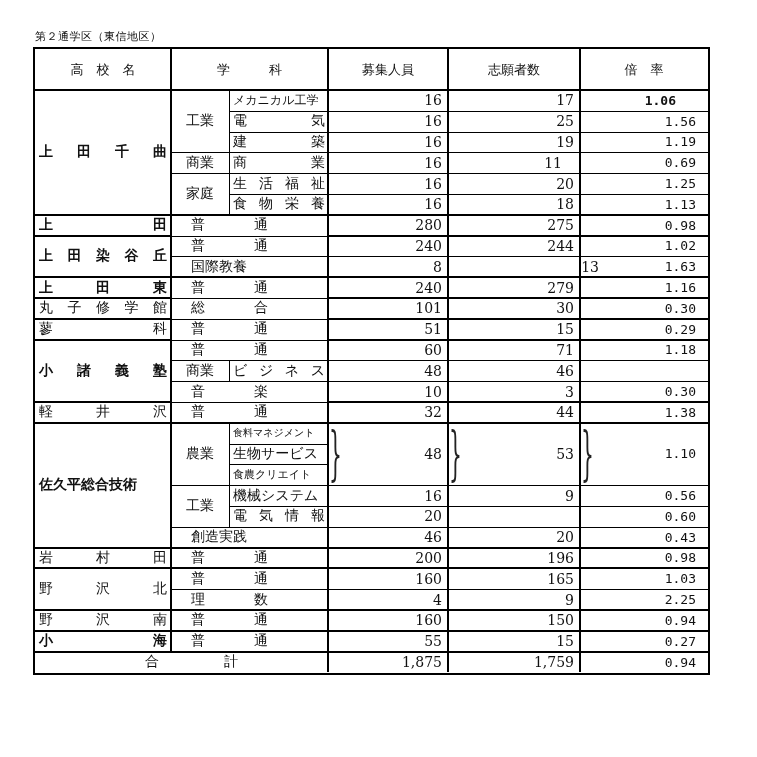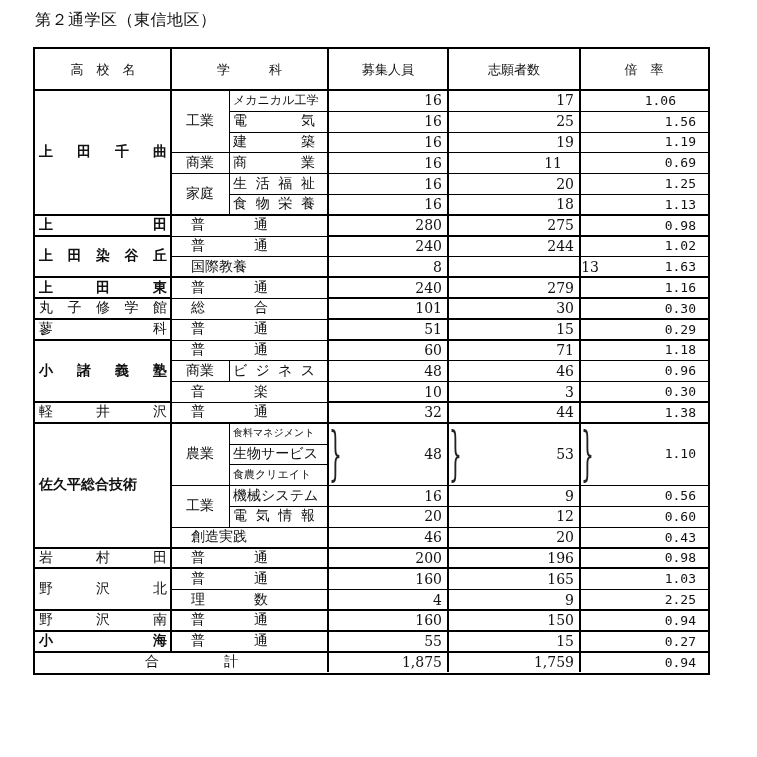--- a/index.html
+++ b/index.html
@@ -1,29 +1,29 @@
 <!DOCTYPE html>
 <html><head>
 <meta charset="utf-8">
 <style>
   html, body { margin: 0; padding: 0; background: #ffffff; }
   body { width: 757px; height: 757px; position: relative; overflow: hidden;
          font-family: "DejaVu Sans", "Liberation Sans", sans-serif; color: #111; }
-  .title { position: absolute; left: 35px; top: 11px; font-size: 16px; line-height: 18px; letter-spacing: 0.5px; }
+  .title { position: absolute; left: 35px; top: 28px; font-size: 11px; line-height: 18px; letter-spacing: 0.5px; }
   .tbl { position: absolute; left: 33px; top: 47px; width: 677px; height: 628px;
          border: 2px solid #000; box-sizing: border-box; }
   .cell { position: absolute; box-sizing: border-box; display: flex; align-items: center;
           font-size: 14px; white-space: nowrap; overflow: hidden; }
   .hdr { justify-content: center; font-size: 13px; }
   .num { justify-content: flex-end; padding-right: 6px; font-family: "DejaVu Serif", "Liberation Serif", serif; font-size: 14px; }
   .rate { justify-content: flex-end; padding-right: 12px; font-family: "DejaVu Sans Mono", "Liberation Mono", monospace; font-size: 13px; }
   .school { font-weight: bold; padding-left: 4px; justify-content: space-between; padding-right: 4px; }
   .school.light { font-weight: normal; }
   .dept { justify-content: center; }
-  .sub { padding-left: 4px; padding-right: 13px; justify-content: space-between; font-size: 14px; }
+  .sub { padding-left: 4px; padding-right: 3px; justify-content: space-between; font-size: 14px; }
   .small { font-size: 10px; }
   .hline { position: absolute; background: #000; height: 1px; }
   .hthick { position: absolute; background: #000; height: 2px; }
   .vline { position: absolute; background: #000; width: 1px; }
   .vthick { position: absolute; background: #000; width: 2px; }
   .brace { position: absolute; font-size: 58px; line-height: 58px; transform: scaleX(0.35); transform-origin: left center; font-family: "DejaVu Serif", serif; color: #222; }
 </style>
 </head>
 <body>
 
@@ -35,21 +35,21 @@
     <div class="cell hdr" style="left: 413px; top: 0px; width: 132px; height: 41px;">志願者数</div>
     <div class="cell hdr" style="left: 293px; top: 0px; width: 120px; height: 41px;">募集人員</div>
     <div class="cell hdr" style="left: 545px; top: 0px; width: 128px; height: 41px;">倍　率</div>
     <div class="hthick" style="left: 0px; top: 40px; width: 673px;"></div>
     <div class="vthick" style="left: 135px; top: 0px; height: 623.4px;"></div>
     <div class="vthick" style="left: 292px; top: 0px; height: 623.4px;"></div>
     <div class="vthick" style="left: 412px; top: 0px; height: 623.4px;"></div>
     <div class="vthick" style="left: 544px; top: 0px; height: 623.4px;"></div>
     <div class="cell num" style="left: 293px; top: 41px; width: 120px; height: 20.8px;">16</div>
     <div class="cell num" style="left: 413px; top: 41px; width: 132px; height: 20.8px;">17</div>
-    <div class="cell rate" style="left: 545px; top: 41px; width: 108px; height: 20.8px;">1.06</div>
+    <div class="cell rate" style="left: 545px; top: 41px; width: 108px; height: 20.8px; font-weight: bold;">1.06</div>
     <div class="cell num" style="left: 293px; top: 61.8px; width: 120px; height: 20.8px;">16</div>
     <div class="cell num" style="left: 413px; top: 61.8px; width: 132px; height: 20.8px;">25</div>
     <div class="cell rate" style="left: 545px; top: 61.8px; width: 128px; height: 20.8px;">1.56</div>
     <div class="cell num" style="left: 293px; top: 82.6px; width: 120px; height: 20.8px;">16</div>
     <div class="cell num" style="left: 413px; top: 82.6px; width: 132px; height: 20.8px;">19</div>
     <div class="cell rate" style="left: 545px; top: 82.6px; width: 128px; height: 20.8px;">1.19</div>
     <div class="cell num" style="left: 293px; top: 103.4px; width: 120px; height: 20.8px;">16</div>
     <div class="cell num" style="left: 413px; top: 103.4px; width: 120px; height: 20.8px;">11</div>
     <div class="cell rate" style="left: 545px; top: 103.4px; width: 128px; height: 20.8px;">0.69</div>
     <div class="cell num" style="left: 293px; top: 124.2px; width: 120px; height: 20.8px;">16</div>
@@ -74,35 +74,33 @@
     <div class="cell num" style="left: 413px; top: 249px; width: 132px; height: 20.8px;">30</div>
     <div class="cell rate" style="left: 545px; top: 249px; width: 128px; height: 20.8px;">0.30</div>
     <div class="cell num" style="left: 293px; top: 269.8px; width: 120px; height: 20.8px;">51</div>
     <div class="cell num" style="left: 413px; top: 269.8px; width: 132px; height: 20.8px;">15</div>
     <div class="cell rate" style="left: 545px; top: 269.8px; width: 128px; height: 20.8px; border-radius: 7px;">0.29</div>
     <div class="cell num" style="left: 293px; top: 290.6px; width: 120px; height: 20.8px;">60</div>
     <div class="cell num" style="left: 413px; top: 290.6px; width: 132px; height: 20.8px;">71</div>
     <div class="cell rate" style="left: 545px; top: 290.6px; width: 128px; height: 20.8px;">1.18</div>
     <div class="cell num" style="left: 293px; top: 311.4px; width: 120px; height: 20.8px;">48</div>
     <div class="cell num" style="left: 413px; top: 311.4px; width: 132px; height: 20.8px;">46</div>
-    <div class="cell rate" style="left: 545px; top: 311.4px; width: 128px; height: 20.8px;">0.96</div>
     <div class="cell num" style="left: 293px; top: 332.2px; width: 120px; height: 20.8px;">10</div>
     <div class="cell num" style="left: 413px; top: 332.2px; width: 132px; height: 20.8px;">3</div>
     <div class="cell rate" style="left: 545px; top: 332.2px; width: 128px; height: 20.8px;">0.30</div>
     <div class="cell num" style="left: 293px; top: 353px; width: 120px; height: 20.8px;">32</div>
     <div class="cell num" style="left: 413px; top: 353px; width: 132px; height: 20.8px;">44</div>
     <div class="cell rate" style="left: 545px; top: 353px; width: 128px; height: 20.8px;">1.38</div>
     <div class="cell num" style="left: 293px; top: 373.8px; width: 120px; height: 62.4px;">48</div>
     <div class="cell num" style="left: 413px; top: 373.8px; width: 132px; height: 62.4px;">53</div>
     <div class="cell rate" style="left: 545px; top: 373.8px; width: 128px; height: 62.4px;">1.10</div>
     <div class="cell num" style="left: 293px; top: 436.2px; width: 120px; height: 20.8px;">16</div>
     <div class="cell num" style="left: 413px; top: 436.2px; width: 132px; height: 20.8px;">9</div>
     <div class="cell rate" style="left: 545px; top: 436.2px; width: 128px; height: 20.8px;">0.56</div>
     <div class="cell num" style="left: 293px; top: 457px; width: 120px; height: 20.8px;">20</div>
-    <div class="cell num" style="left: 413px; top: 457px; width: 132px; height: 20.8px;">12</div>
     <div class="cell rate" style="left: 545px; top: 457px; width: 128px; height: 20.8px;">0.60</div>
     <div class="cell num" style="left: 293px; top: 477.8px; width: 120px; height: 20.8px;">46</div>
     <div class="cell num" style="left: 413px; top: 477.8px; width: 132px; height: 20.8px;">20</div>
     <div class="cell rate" style="left: 545px; top: 477.8px; width: 128px; height: 20.8px;">0.43</div>
     <div class="cell num" style="left: 293px; top: 498.6px; width: 120px; height: 20.8px;">200</div>
     <div class="cell num" style="left: 413px; top: 498.6px; width: 132px; height: 20.8px;">196</div>
     <div class="cell rate" style="left: 545px; top: 498.6px; width: 128px; height: 20.8px;">0.98</div>
     <div class="cell num" style="left: 293px; top: 519.4px; width: 120px; height: 20.8px;">160</div>
     <div class="cell num" style="left: 413px; top: 519.4px; width: 132px; height: 20.8px;">165</div>
     <div class="cell rate" style="left: 545px; top: 519.4px; width: 128px; height: 20.8px;">1.03</div>

